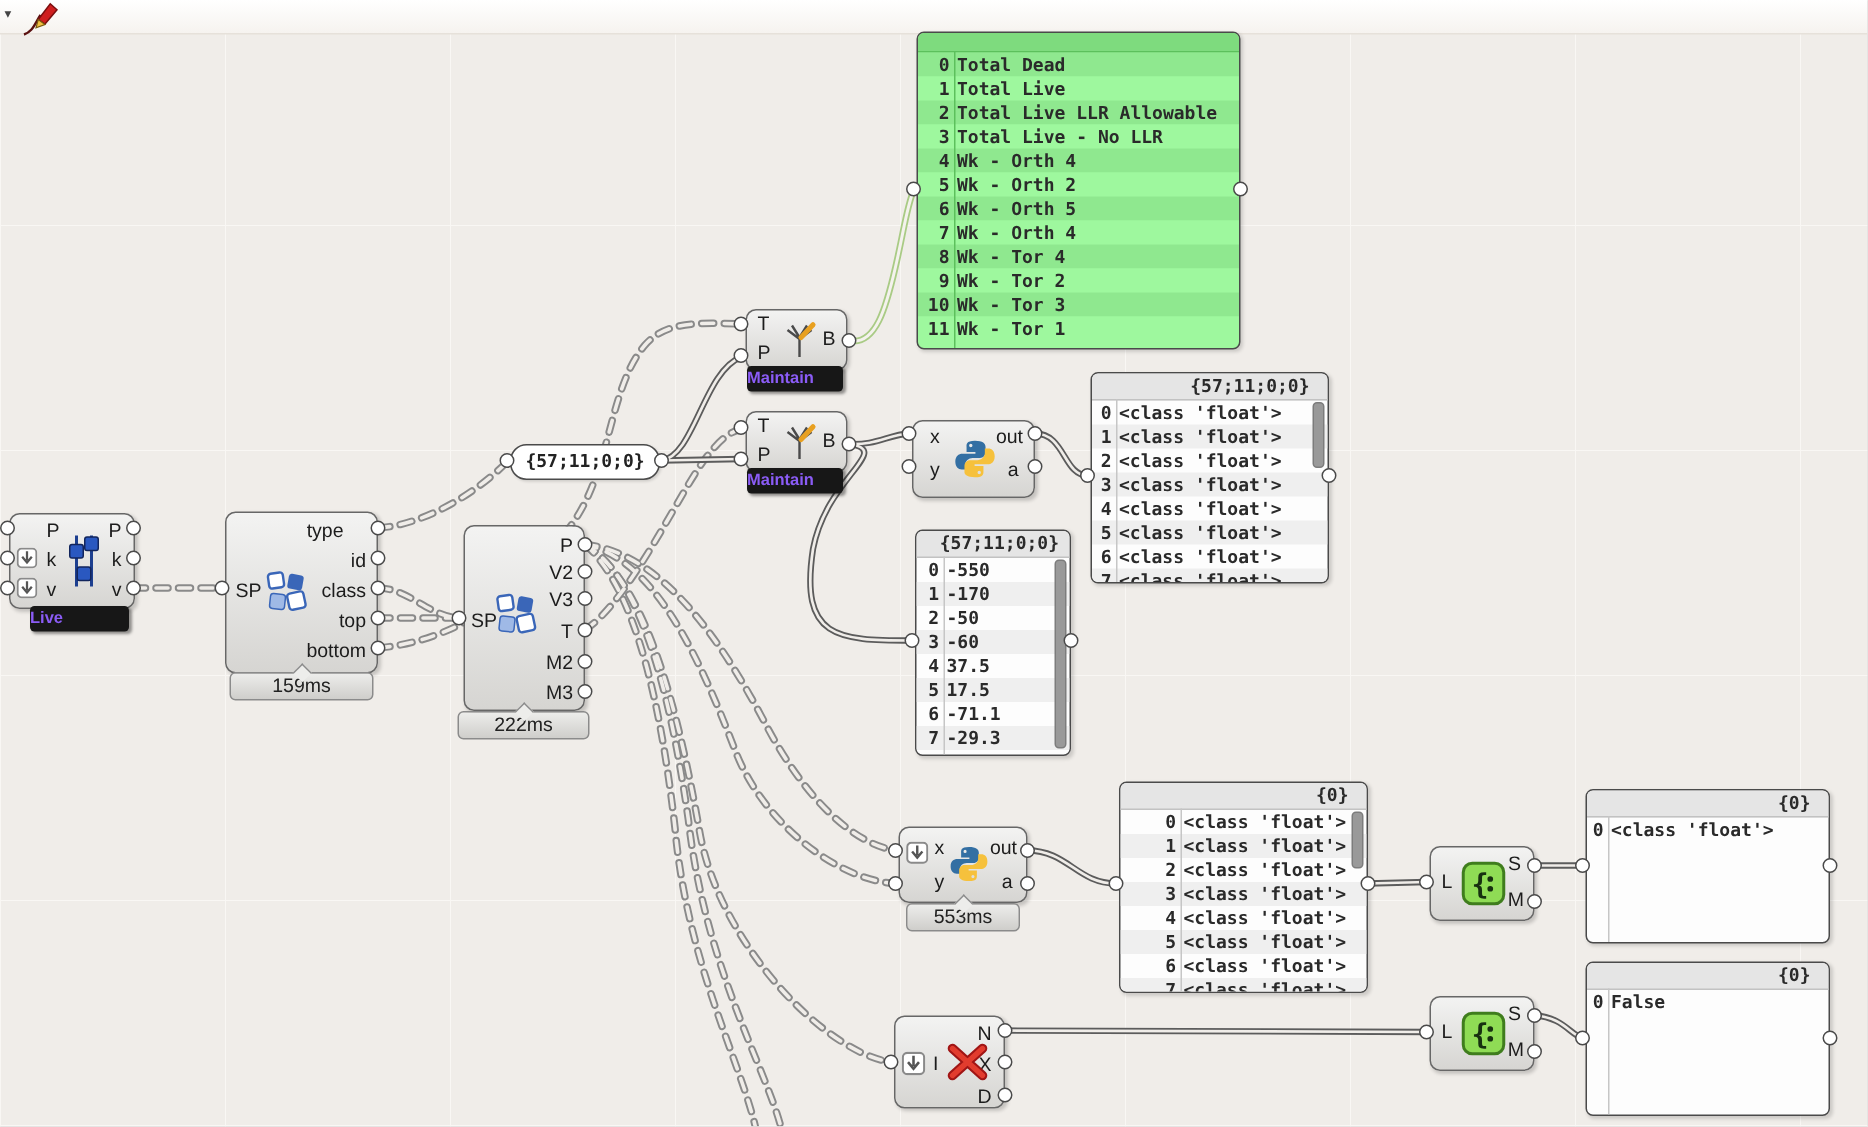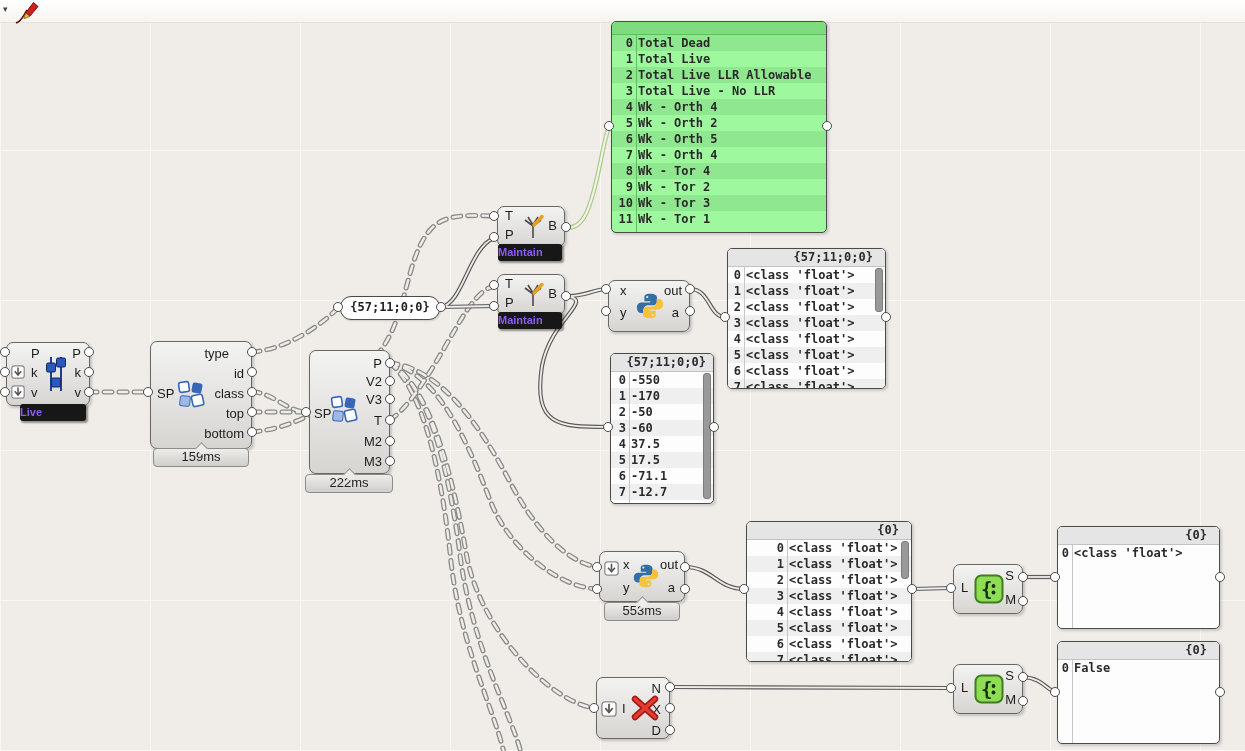--- a/index.html
+++ b/index.html
@@ -422,21 +422,21 @@
         <div>
           <span class="idx" style="width:15px">5</span>
           <span class="val">17.5</span>
         </div>
         <div>
           <span class="idx" style="width:15px">6</span>
           <span class="val">-71.1</span>
         </div>
         <div>
           <span class="idx" style="width:15px">7</span>
-          <span class="val">-12.7</span>
+          <span class="val">-29.3</span>
         </div>
       </div>
     <i class="thumb" style="top:19px;height:124px"></i>
   </div>
 
   <div class="panel" style="left:746px;top:521px;width:164px;height:139px">
     <div class="hdr">{0}</div>
     <i class="vline" style="left:40px;top:17px"></i>
     <div class="rows">
 

